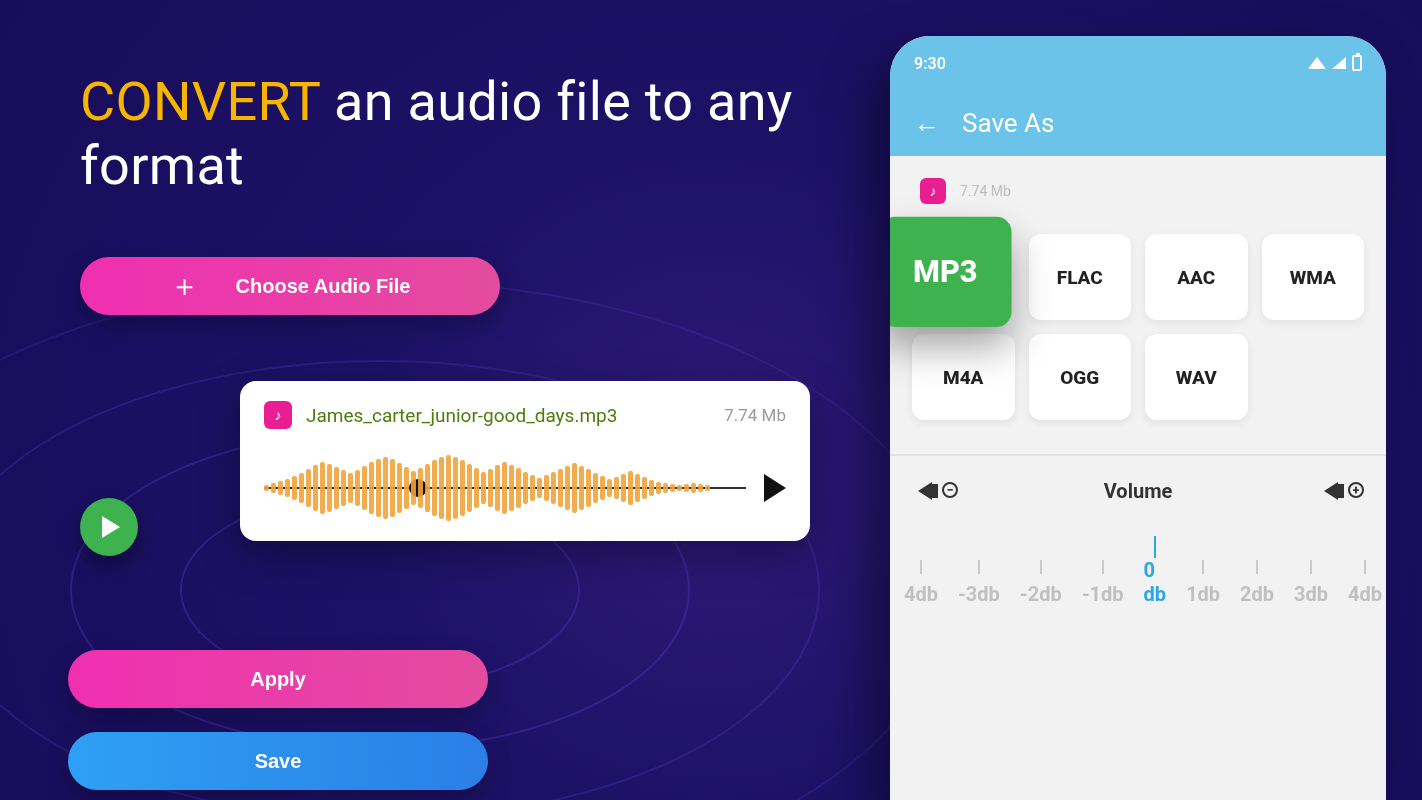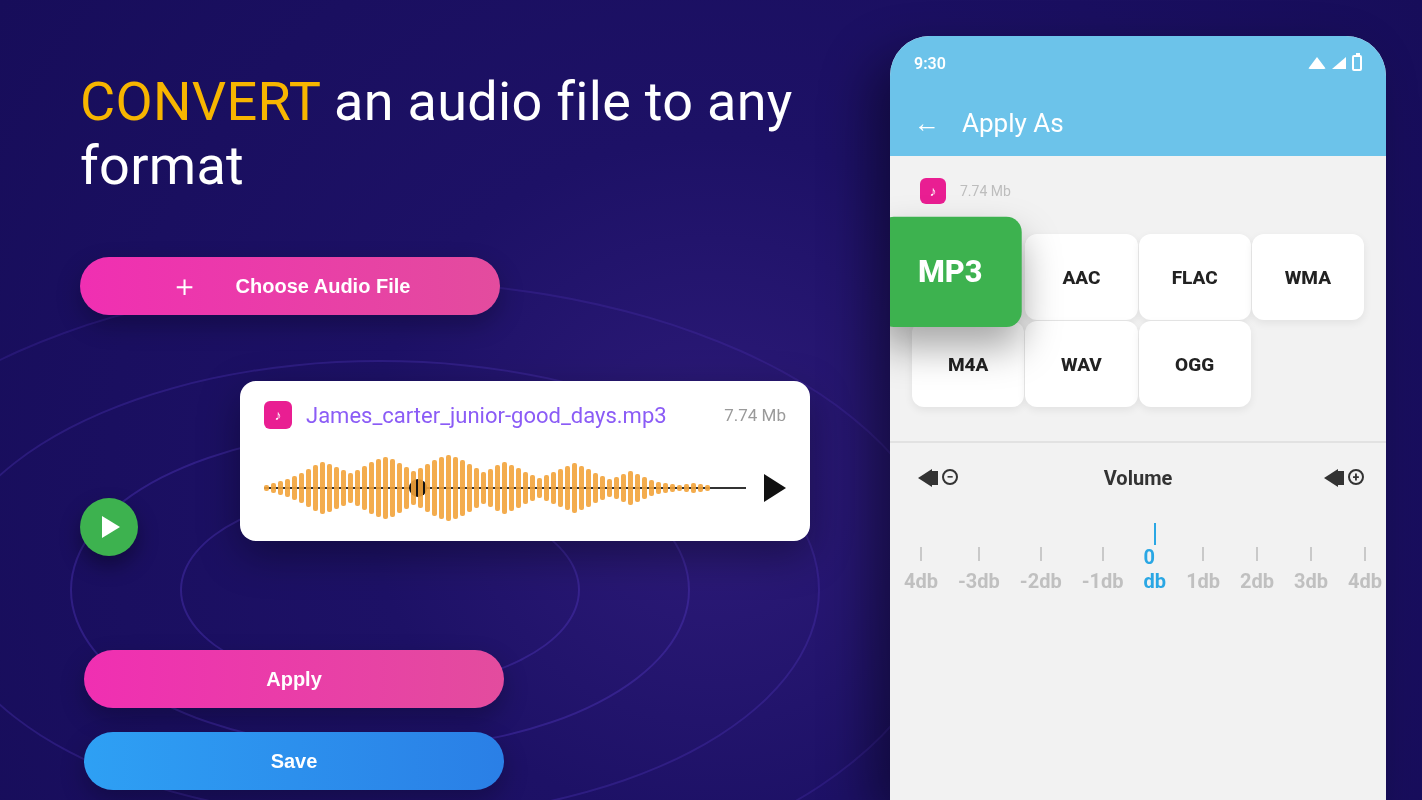--- a/index.html
+++ b/index.html
@@ -37,38 +37,38 @@
   .card {
     position:relative; margin-top:66px; margin-left:160px; width:570px;
     background:#fff; border-radius:16px; padding:20px 24px 18px;
     box-shadow:0 14px 40px rgba(0,0,0,.35);
   }
   .file-row { display:flex; align-items:center; gap:14px; }
   .file-icon {
     width:28px; height:28px; border-radius:6px; background:#e91e92;
     display:flex; align-items:center; justify-content:center; color:#fff; font-size:14px;
   }
-  .file-name { color:#8b5cf6; font-size:22px; flex:1; white-space:nowrap; overflow:hidden; text-overflow:ellipsis; }
+  .file-name { color:#4d7c0f; font-size:19px; flex:1; white-space:nowrap; overflow:hidden; text-overflow:ellipsis; }
   .file-size { color:#9a9a9a; font-size:17px; }
 
   .wave-wrap { display:flex; align-items:center; margin-top:24px; gap:18px; }
   .wave { position:relative; flex:1; height:70px; display:flex; align-items:center; gap:2px; }
   .wave .bar { width:5px; background:linear-gradient(#f2a33a,#f2a33a); border-radius:2px; opacity:.9; }
   .wave .line { position:absolute; left:0; right:0; top:50%; height:2px; background:#333; transform:translateY(-50%); }
   .wave .knob { position:absolute; top:50%; transform:translate(-50%,-50%); width:18px; height:18px; background:#111; border-radius:50%; }
   .play-triangle { width:0; height:0; border-style:solid; border-width:14px 0 14px 22px; border-color:transparent transparent transparent #111; }
 
   .fab-play {
     position:absolute; left:80px; top:498px; width:58px; height:58px; border-radius:50%;
     background:#3db24f; display:flex; align-items:center; justify-content:center;
     box-shadow:0 10px 20px rgba(0,0,0,.35);
   }
   .fab-play div{ width:0;height:0;border-style:solid;border-width:11px 0 11px 18px;border-color:transparent transparent transparent #fff; margin-left:4px;}
 
-  .actions { position:absolute; left:84px; top:650px; display:flex; flex-direction:column; gap:24px; }
+  .actions { position:absolute; left:68px; top:650px; display:flex; flex-direction:column; gap:24px; }
 
   
   .phone {
     position:absolute; right:36px; top:36px; width:496px; height:764px;
     background:#f2f2f2; border-radius:40px 40px 0 0; overflow:hidden;
     box-shadow:-20px 20px 50px rgba(0,0,0,.4);
   }
   .status-bar {
     height:54px; background:#6cc3ea; display:flex; align-items:center; justify-content:space-between;
     padding:15px 24px; color:#fff; font-size:16px; font-weight:600;
@@ -89,21 +89,21 @@
 
   .file-pill {
     margin:18px 22px 0; display:flex; align-items:center; gap:14px; padding:4px 8px;
   }
   .file-pill .file-icon{ width:26px;height:26px;}
   .file-pill .fn{ flex:1; color:#bdbdbd; font-size:15px;}
   .file-pill .fs{ color:#bdbdbd; font-size:14px;}
 
   .grid {
     margin:26px 22px 0; display:grid; grid-template-columns:repeat(4,1fr);
-    gap:1px;
+    gap:14px;
   }
   .fmt {
     height:86px; background:#fff; border-radius:12px; display:flex; align-items:center; justify-content:center;
     font-weight:800; color:#222; font-size:19px; box-shadow:0 3px 8px rgba(0,0,0,.07);
   }
   .fmt.selected {
     background:#3db24f; color:#fff; font-size:24px;
     transform:scale(1.28) translate(-14px,-4px);
     box-shadow:0 16px 30px rgba(0,0,0,.35);
     z-index:5; position:relative;
@@ -239,36 +239,36 @@
   <div class="status-bar">
     <span>9:30</span>
     <div class="status-icons">
       <span class="wifi"></span>
       <span class="sig"></span>
       <span class="batt"></span>
     </div>
   </div>
   <div class="app-bar">
     <span class="back-arrow">←</span>
-    <span>Apply As</span>
+    <span>Save As</span>
   </div>
 
   <div class="file-pill">
     <div class="file-icon">♪</div>
     <div class="fs">7.74 Mb</div>
   </div>
 
   <div class="grid" id="fmt-grid">
       <div class="fmt selected">MP3</div>
+      <div class="fmt">FLAC</div>
       <div class="fmt">AAC</div>
-      <div class="fmt">FLAC</div>
       <div class="fmt">WMA</div>
       <div class="fmt">M4A</div>
+      <div class="fmt">OGG</div>
       <div class="fmt">WAV</div>
-      <div class="fmt">OGG</div>
     </div>
 
   <div class="divider"></div>
 
   <div class="vol-row">
     <div class="vol-icon">
         <span class="spk"></span>
         <span class="box"></span>
         <span class="sign">−</span>
       </div>

